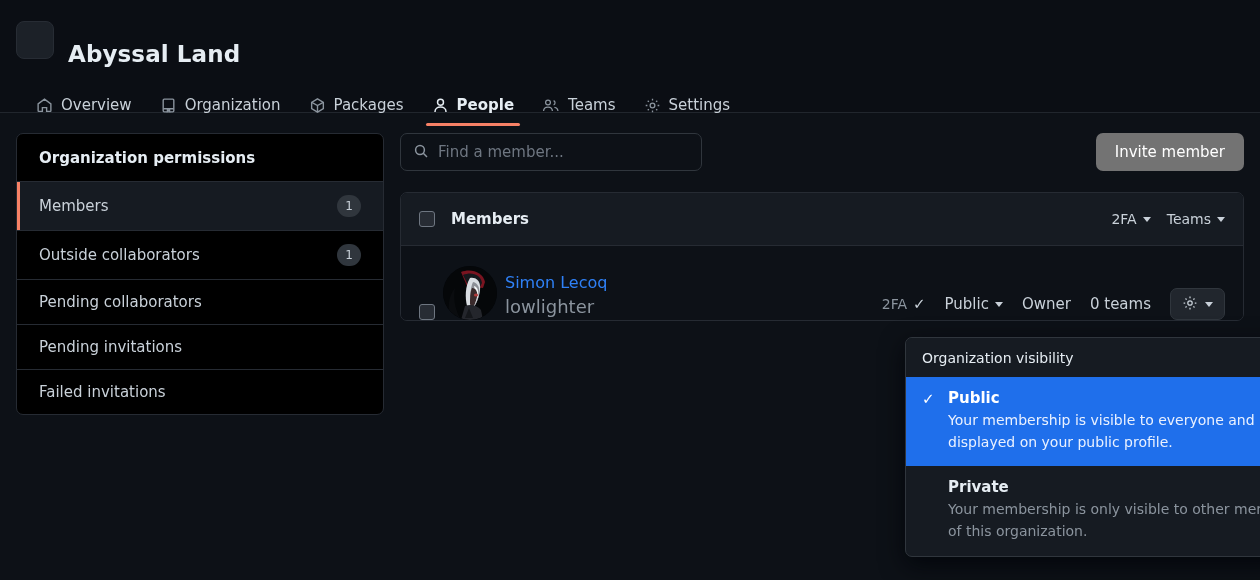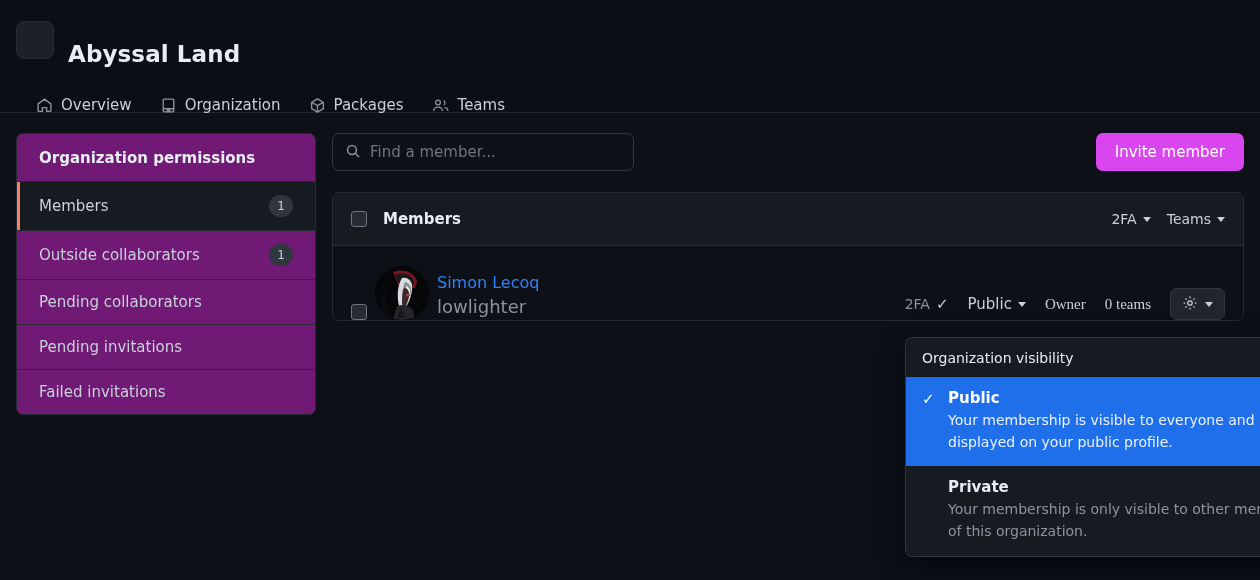--- a/index.html
+++ b/index.html
@@ -93,26 +93,26 @@
   
   .page {
     display: flex;
     gap: 16px;
     padding: 20px 16px 0 16px;
     align-items: flex-start;
   }
 
   
   .sidebar {
-    width: 300px;
+    width: 368px;
     flex: none;
     border: 1px solid #262b33;
     border-radius: 7px;
     overflow: hidden;
-    background: #701a75;
+    background: #000000;
   }
 
   .sidebar-title {
     padding: 15px 22px 14px 22px;
     font-weight: bold;
     color: #e6edf3;
     font-size: 15px;
     border-bottom: 1px solid #262b33;
   }
 
@@ -202,21 +202,21 @@
     white-space: nowrap;
   }
 
   .btn-export {
     background: #21262d;
     border-color: #30363d;
     color: #c9d1d9;
   }
 
   .btn-invite {
-    background: #d946ef;
+    background: #737373;
     color: #ffffff;
     font-weight: 500;
     padding: 0 18px;
   }
 
   .caret {
     width: 0; height: 0;
     border-left: 4.5px solid transparent;
     border-right: 4.5px solid transparent;
     border-top: 5px solid currentColor;
@@ -326,21 +326,20 @@
     font-size: 15px;
     display: flex;
     align-items: center;
     gap: 6px;
     cursor: pointer;
   }
 
   .role-text, .teams-text {
     color: #c9d1d9;
     font-size: 15px;
-    font-family: Liberation Serif, serif;
   }
 
   .gear-btn {
     background: #21262d;
     border: 1px solid #30363d;
     border-radius: 7px;
     height: 32px;
     padding: 0 11px;
     display: flex;
     align-items: center;
@@ -446,32 +445,50 @@
     <div class="nav-tab">
       <span class="tab-ico">
         <svg width="17" height="17" viewBox="0 0 16 16" fill="none" stroke="currentColor" stroke-width="1.3">
           <path d="M8 1.8 13.5 5v6L8 14.2 2.5 11V5z"></path>
           <path d="M2.6 5 8 8l5.4-3M8 8v6.2"></path>
         </svg>
       </span>
       <span>Packages</span>
     </div>
 
+    <div class="nav-tab active">
+      <span class="tab-ico">
+        <svg width="17" height="17" viewBox="0 0 16 16" fill="none" stroke="currentColor" stroke-width="1.4">
+          <circle cx="8" cy="5" r="2.8"></circle>
+          <path d="M2.8 14c0-2.9 2.3-4.6 5.2-4.6s5.2 1.7 5.2 4.6"></path>
+        </svg>
+      </span>
+      <span>People</span>
+    </div>
 
     <div class="nav-tab">
       <span class="tab-ico">
         <svg width="18" height="17" viewBox="0 0 18 16" fill="none" stroke="currentColor" stroke-width="1.25">
           <circle cx="6" cy="5" r="2.4"></circle>
           <path d="M1.6 13.6c0-2.6 2-4.1 4.4-4.1s4.4 1.5 4.4 4.1"></path>
           <path d="M11.6 3.1a2.4 2.4 0 0 1 0 4.4M12.4 9.8c2 .3 3.5 1.7 3.5 3.8"></path>
         </svg>
       </span>
       <span>Teams</span>
     </div>
 
+    <div class="nav-tab">
+      <span class="tab-ico">
+        <svg width="17" height="17" viewBox="0 0 16 16" fill="none" stroke="currentColor" stroke-width="1.25">
+          <circle cx="8" cy="8" r="2.2"></circle>
+          <path d="M8 1.6v1.6M8 12.8v1.6M14.4 8h-1.6M3.2 8H1.6M12.5 3.5l-1.1 1.1M4.6 11.4l-1.1 1.1M12.5 12.5l-1.1-1.1M4.6 4.6 3.5 3.5"></path>
+        </svg>
+      </span>
+      <span>Settings</span>
+    </div>
 
   </nav>
 </div>
 
 <div class="page">
 
   <aside class="sidebar">
     <div class="sidebar-title">Organization permissions</div>
 
     <div class="side-item selected">

